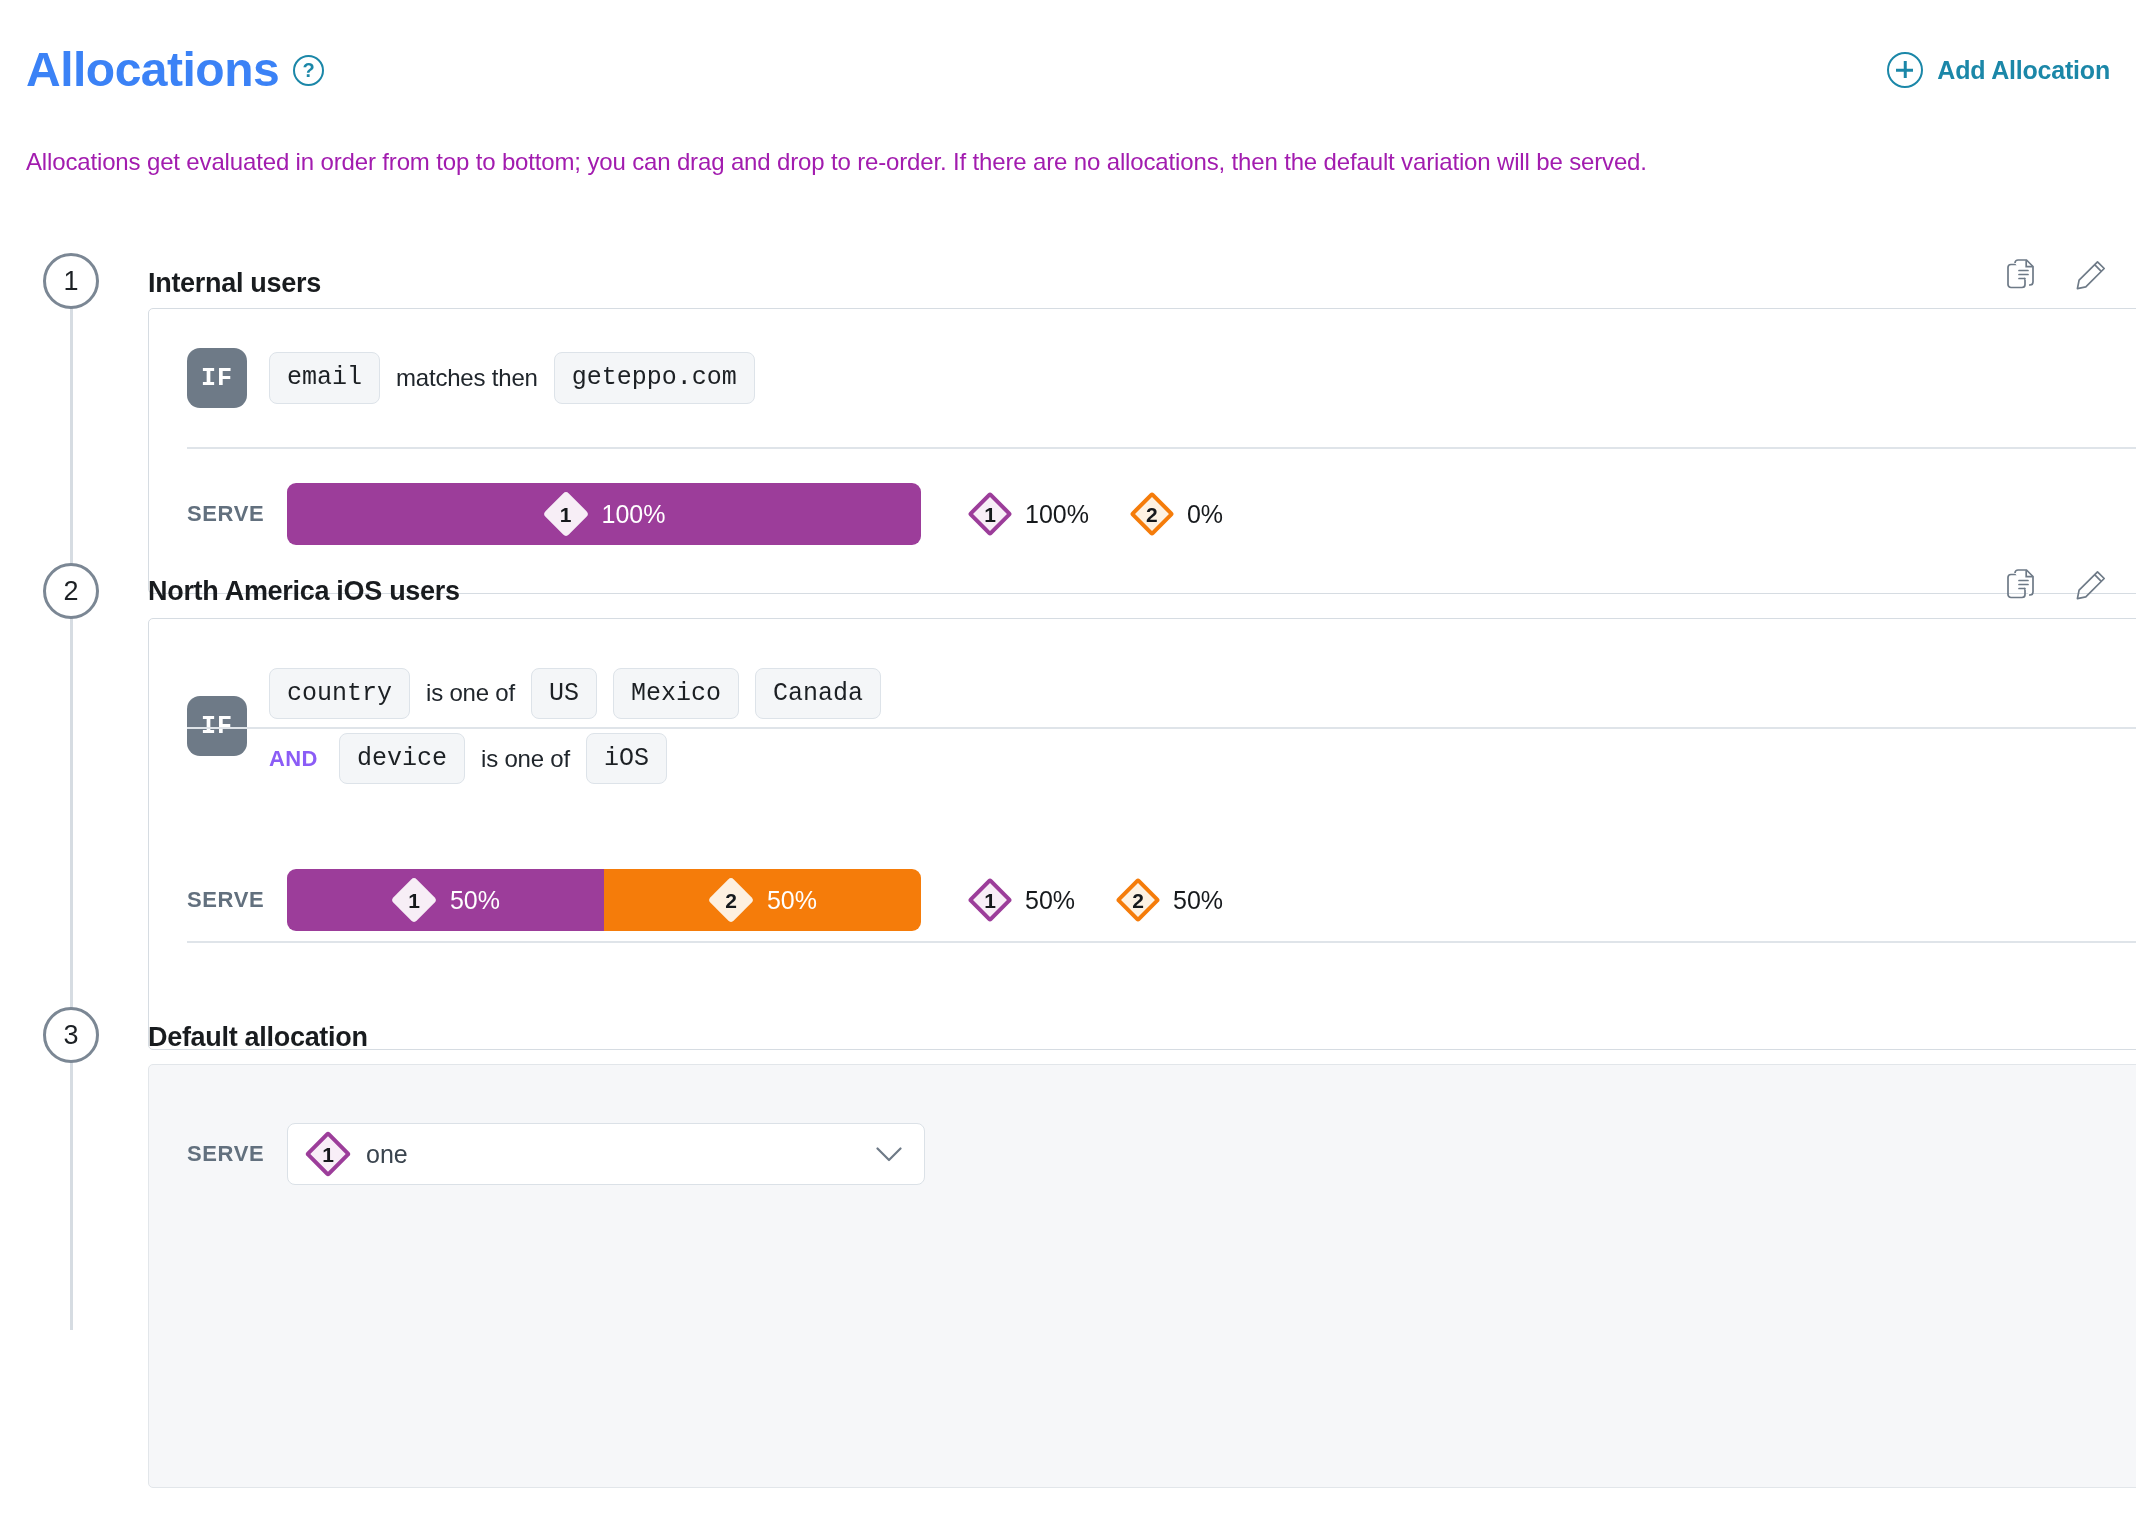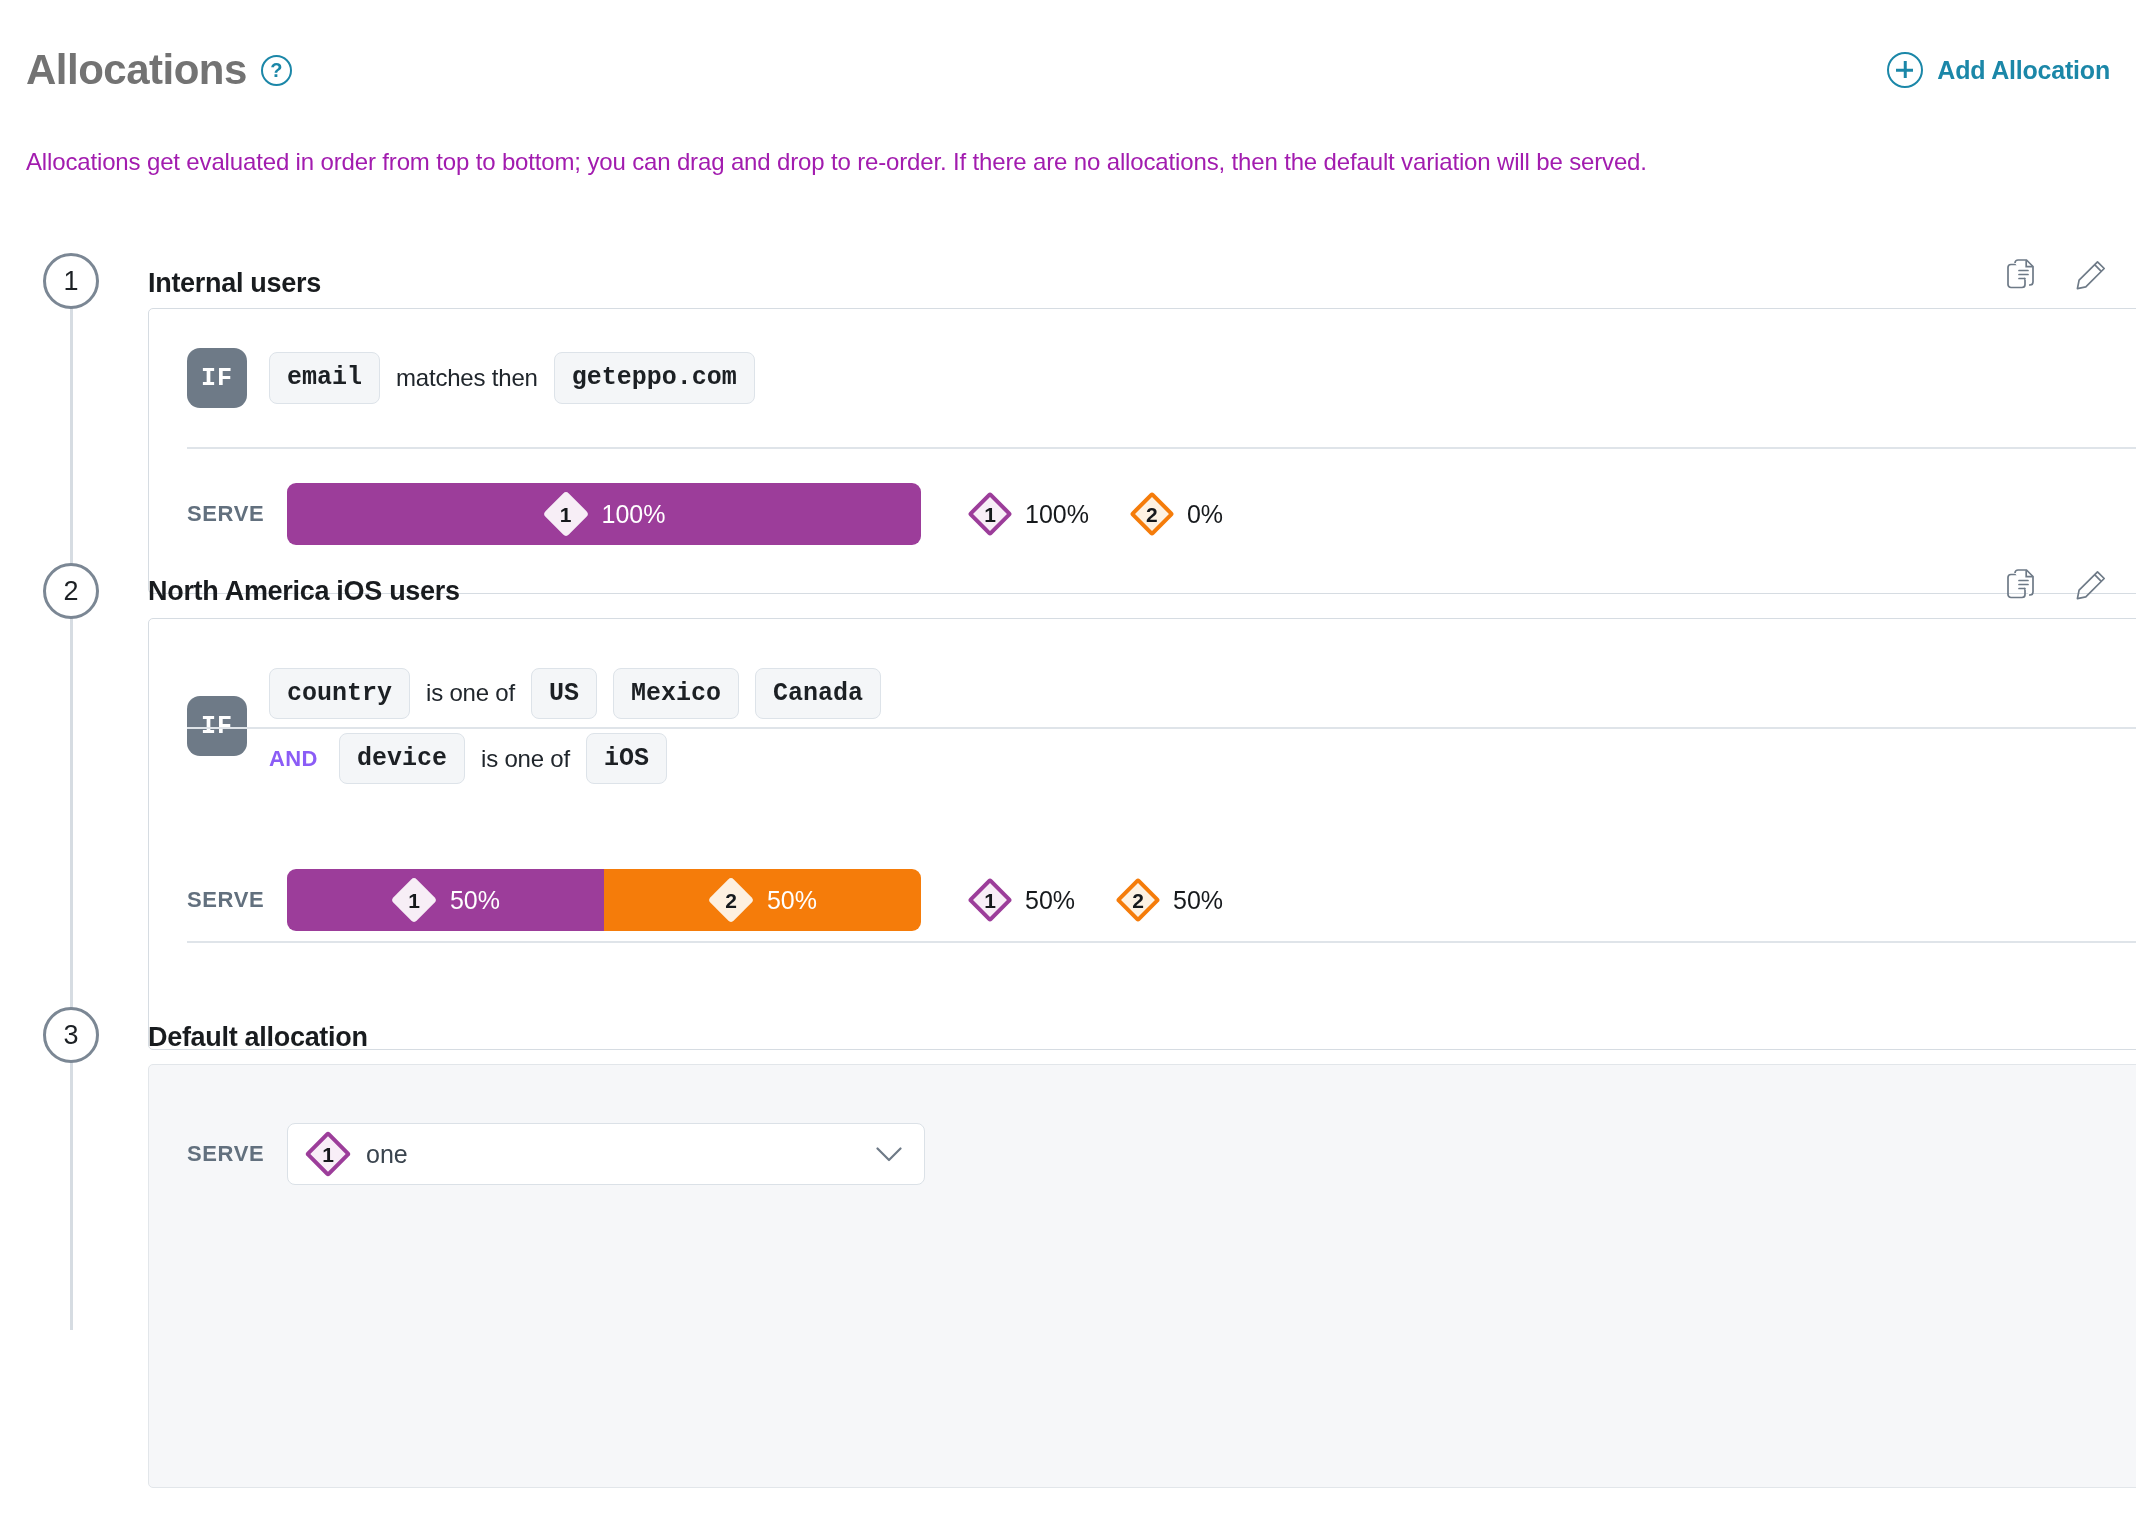--- a/index.html
+++ b/index.html
@@ -24,24 +24,24 @@
   .header-row {
     position: absolute;
     left: 0; top: 40px;
     width: 2136px;
     height: 60px;
     display: flex;
     align-items: center;
   }
   .page-title {
     margin-left: 26px;
-    font-size: 42px;
+    font-size: 48px;
     font-weight: 700;
     letter-spacing: -0.5px;
-    color: #737373;
+    color: #3b82f6;
     line-height: 1;
   }
   .help-icon {
     margin-left: 14px;
     width: 31px; height: 31px;
     border: 2.5px solid #1b87a8;
     border-radius: 50%;
     display: flex; align-items: center; justify-content: center;
     font-size: 20px;
     font-weight: 700;
@@ -213,21 +213,20 @@
   .chip {
     background: #f4f6f8;
     border: 1.5px solid #dde3e9;
     border-radius: 8px;
     padding: 9px 17px;
     font-family: "Liberation Mono", monospace;
     font-size: 25px;
     color: #1c2024;
     line-height: 1.25;
     white-space: nowrap;
-    font-weight: bold;
   }
   .op-text {
     font-size: 24px;
     color: #20262c;
     white-space: nowrap;
     letter-spacing: -0.2px;
   }
   .and-text {
     font-size: 22px;
     font-weight: 700;

